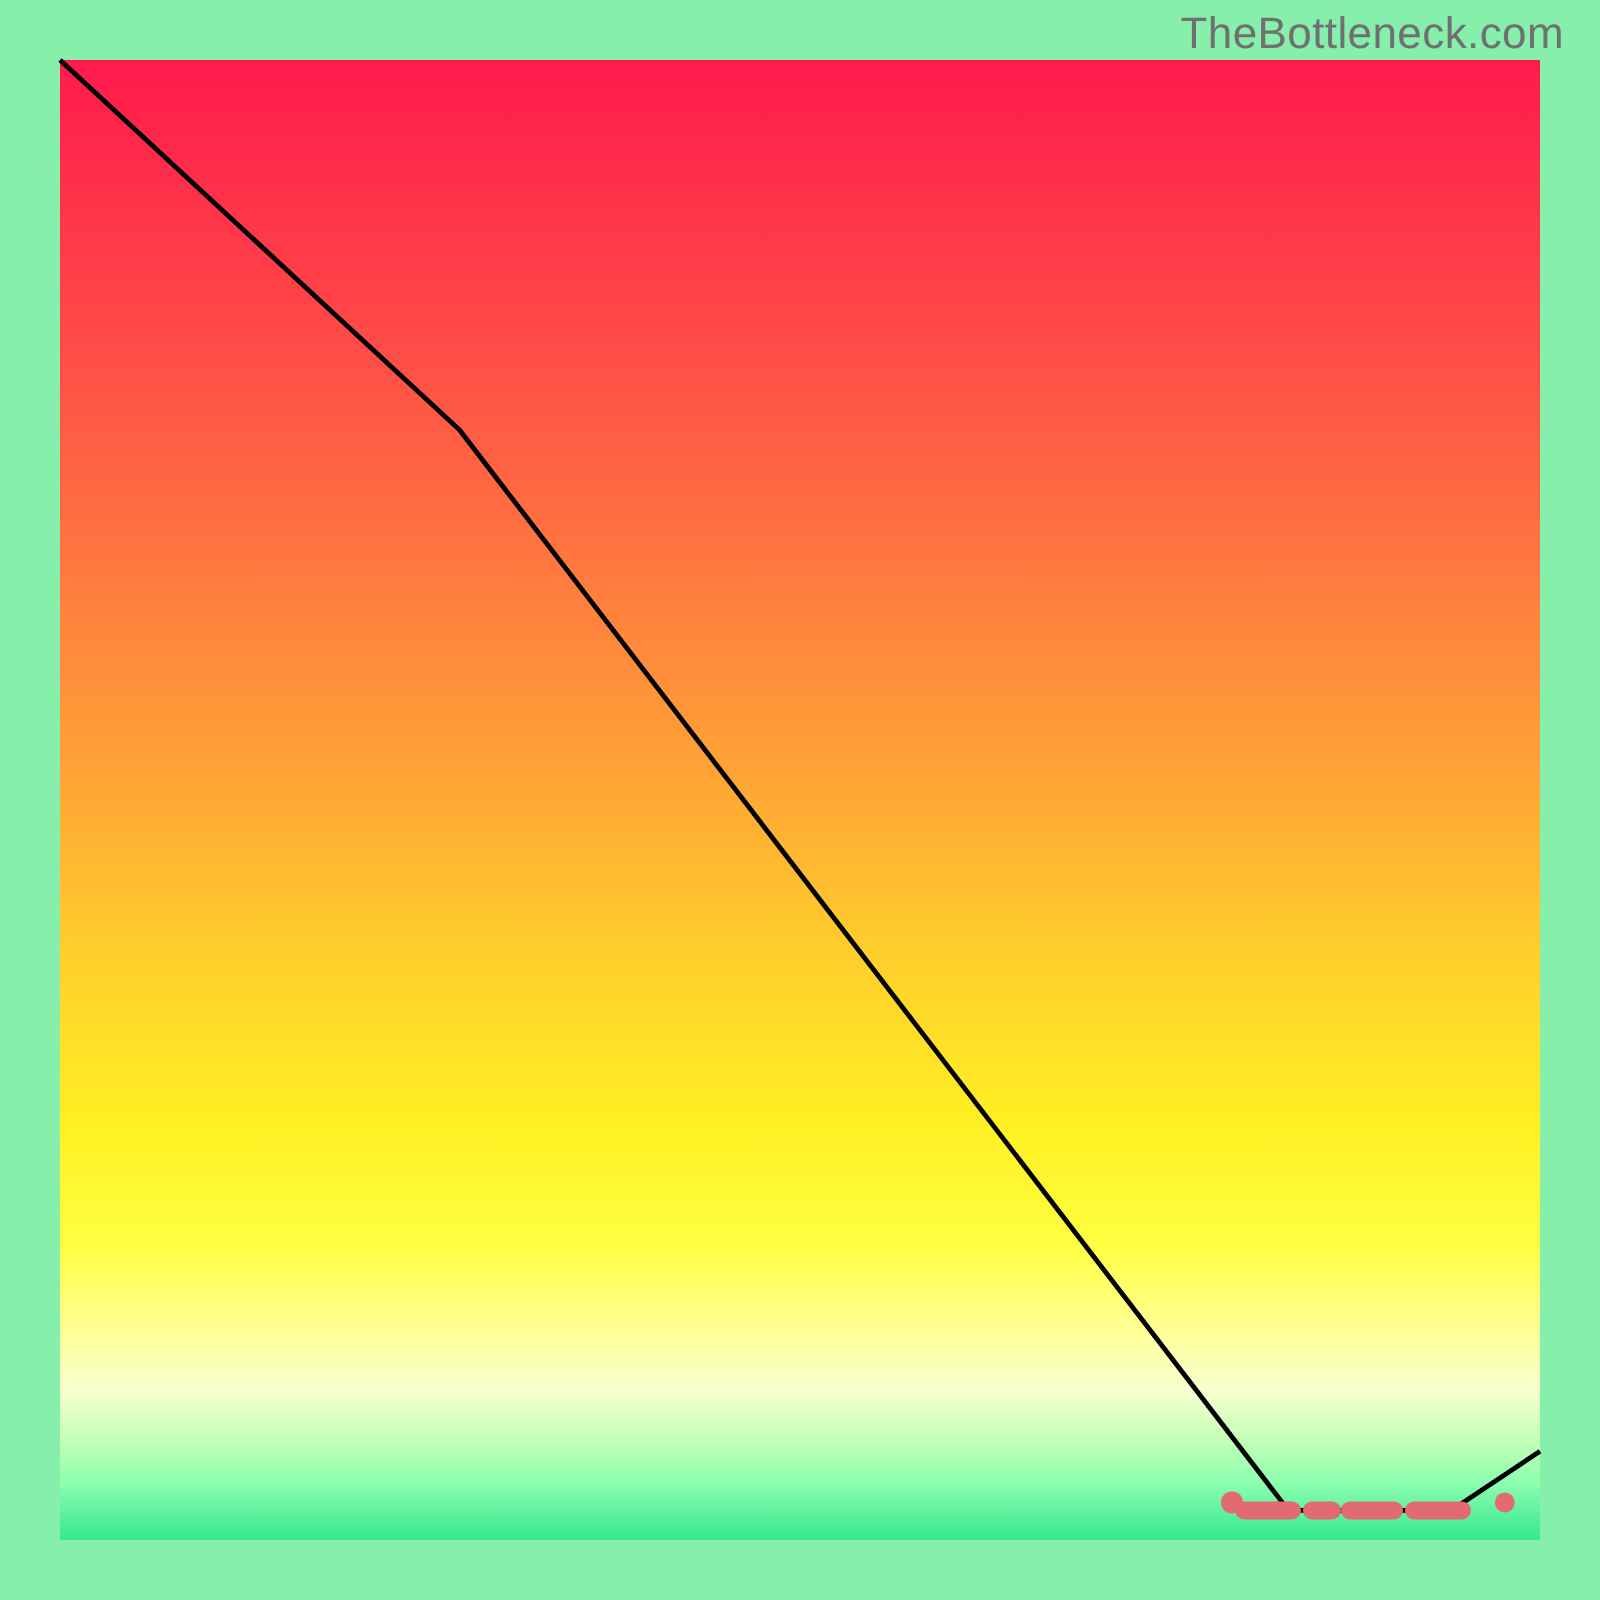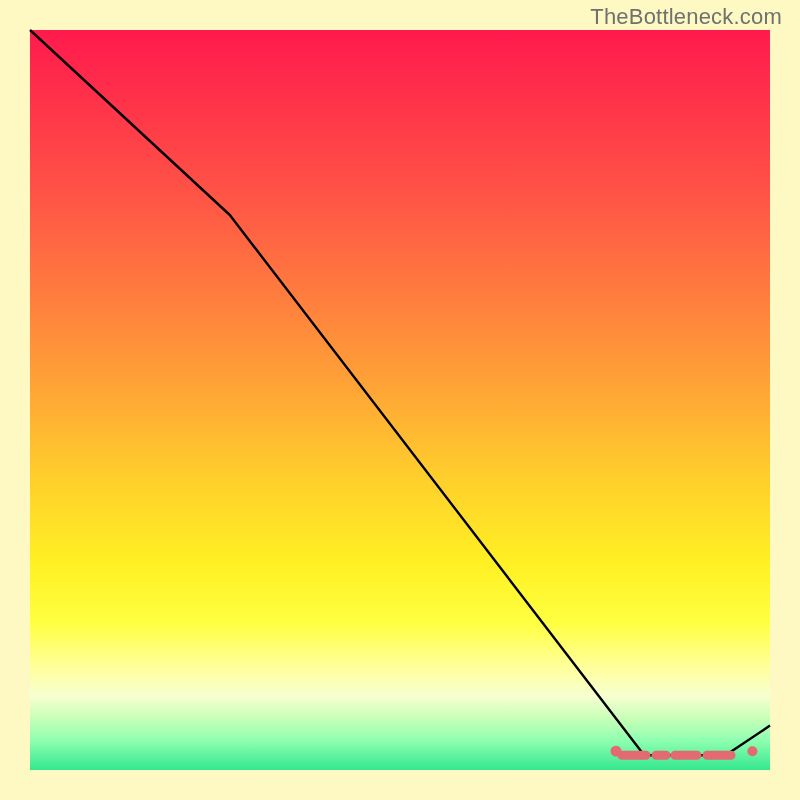--- a/index.html
+++ b/index.html
@@ -8,21 +8,21 @@
     width: 800px;
     height: 800px;
     background: #000;
     overflow: hidden;
     font-family: Arial, Helvetica, sans-serif;
   }
   .frame {
     position: relative;
     width: 800px;
     height: 800px;
-    background: #fef9c3;
+    background: #86efac;
   }
   .watermark {
     position: absolute;
     top: 4px;
     right: 18px;
     color: #707070;
     font-size: 22px;
     font-weight: 400;
     letter-spacing: 0.2px;
     z-index: 10;

